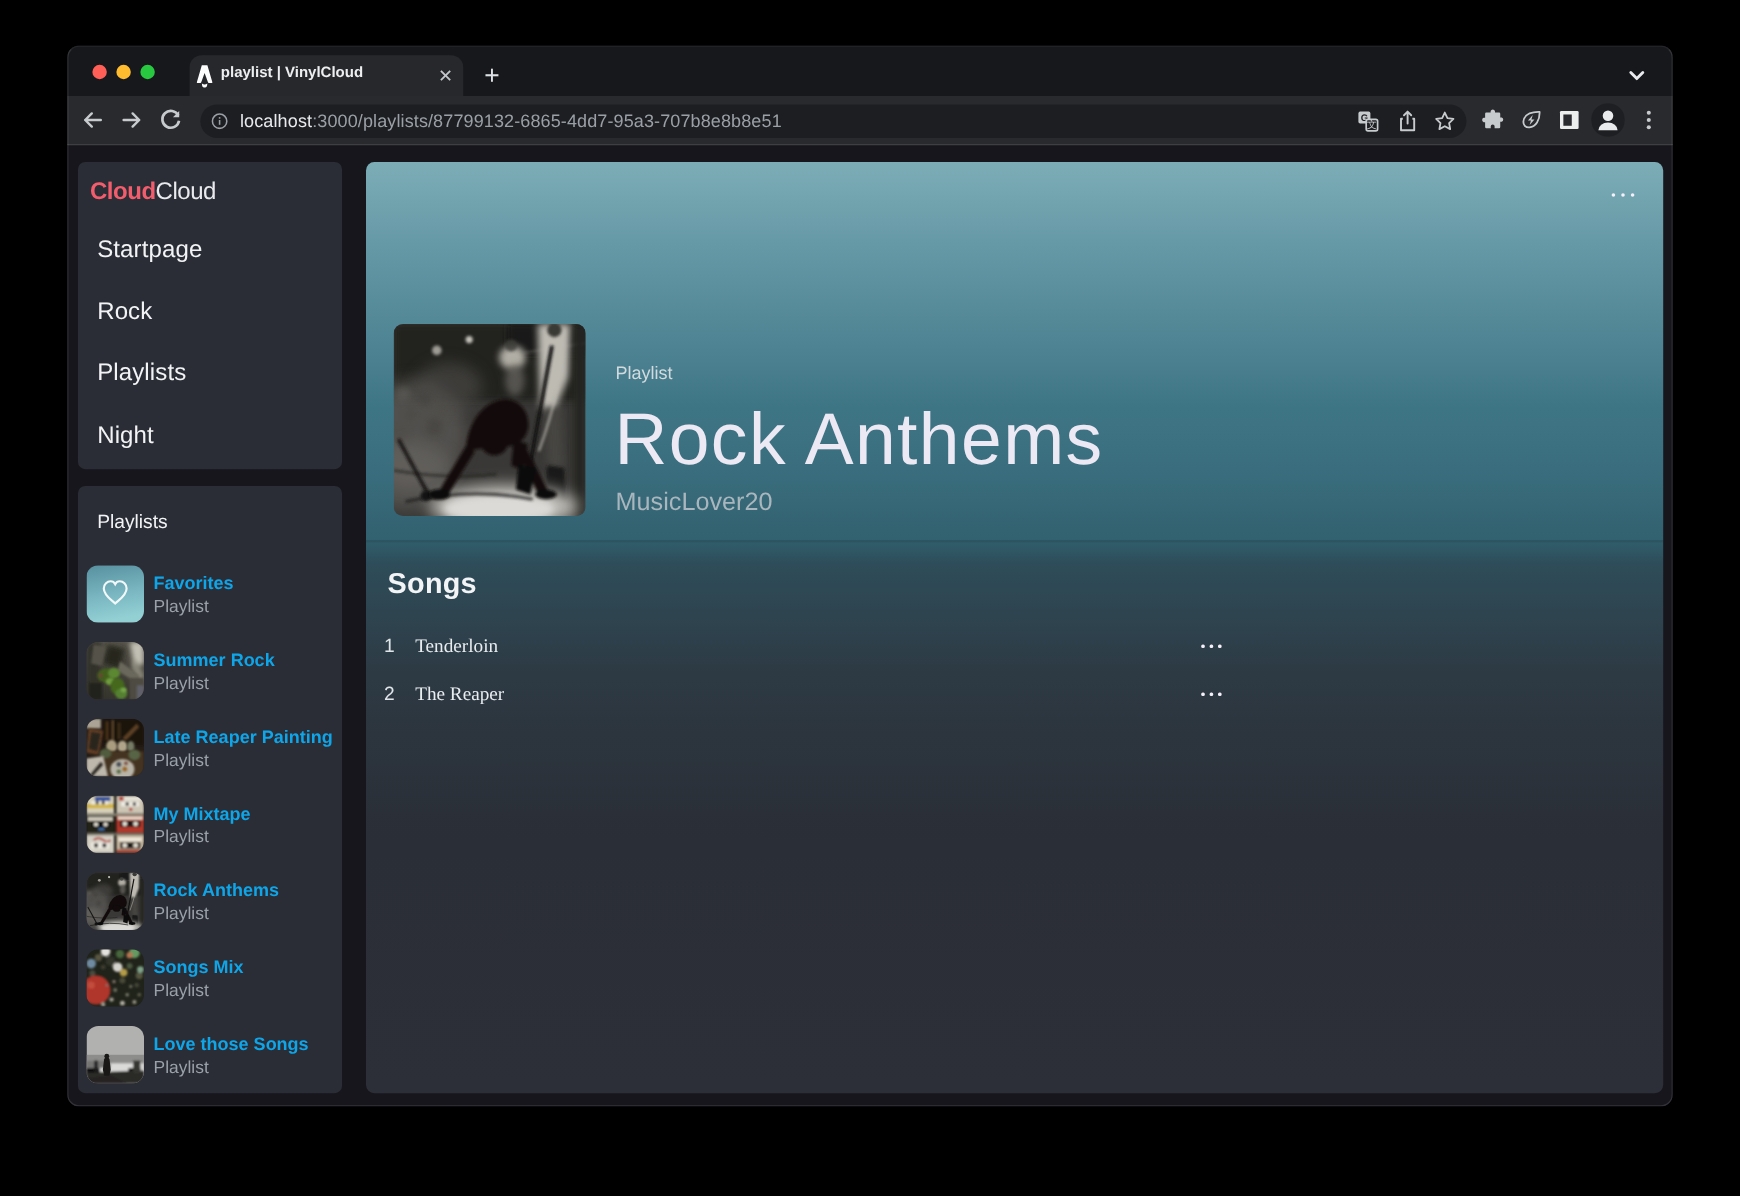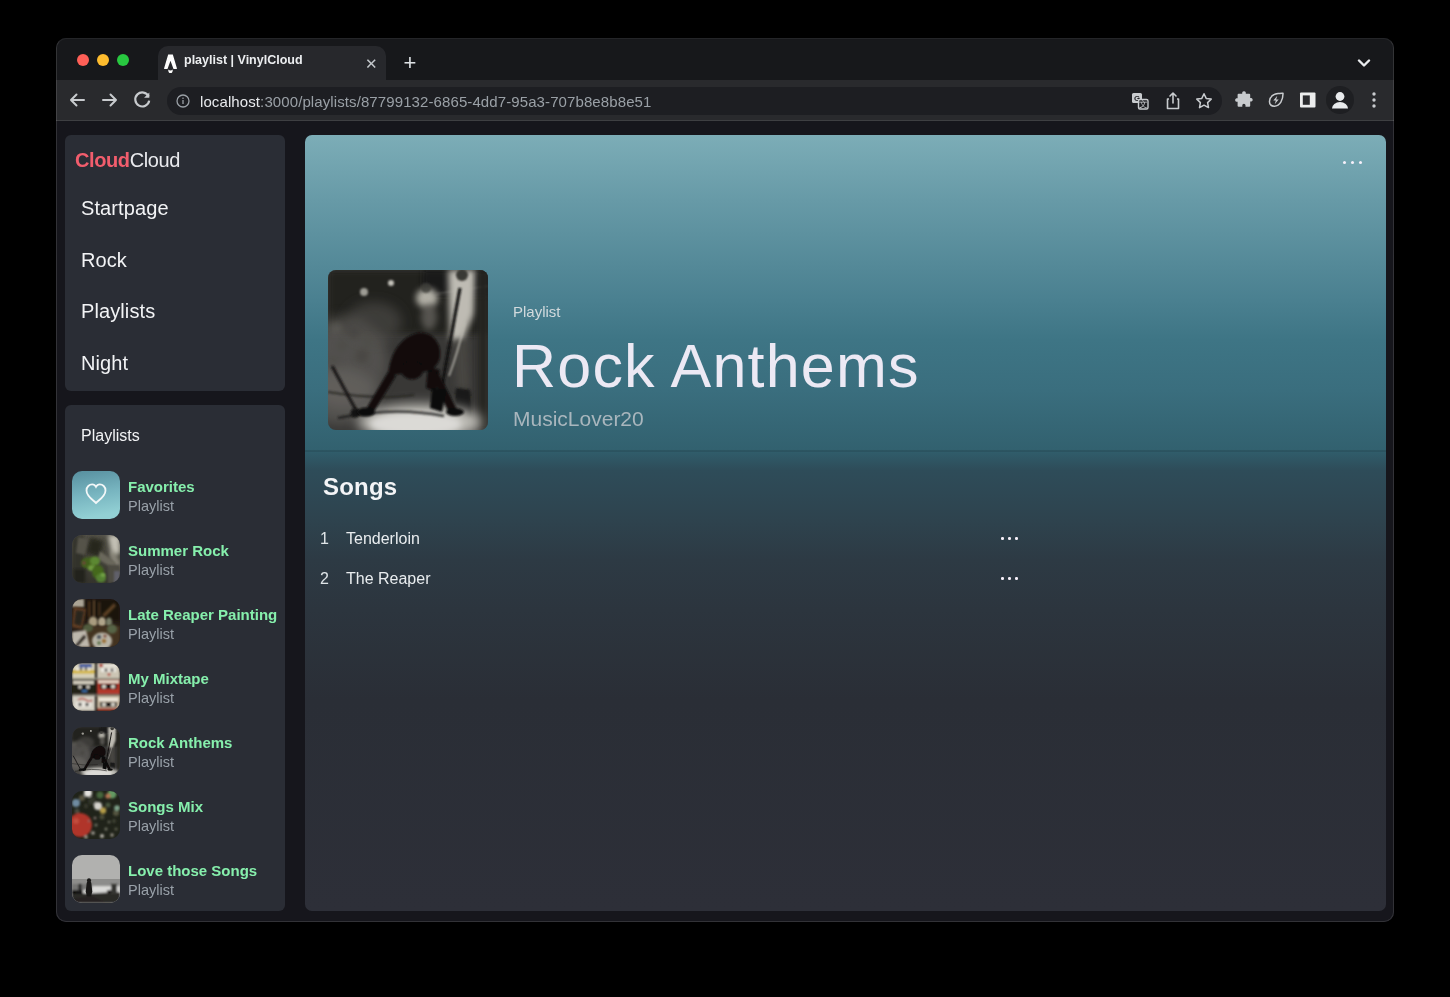--- a/index.html
+++ b/index.html
@@ -38,21 +38,21 @@
 #logo .v { color:#f25d6d; } #logo .c { color:#e9eaee; font-weight:400; }
 .navitem { position:absolute; left:16px; font-size:20px; font-weight:400; color:#f2f3f5;
   line-height:20px; letter-spacing:0.1px; }
 #plcard { left:9px; top:283px; width:220px; height:506px; overflow:hidden; }
 #plhead { position:absolute; left:16px; top:21px; font-size:16px; font-weight:400;
   color:#f2f3f5; line-height:20px; }
 .pli { position:absolute; left:7px; width:206px; height:48px; }
 .thumb { position:absolute; left:0; top:0; width:48px; height:48px; border-radius:10px;
   overflow:hidden; }
 .pt1 { position:absolute; left:56px; top:6.5px; font-size:15px; font-weight:700;
-  color:#86efac; line-height:18px; }
+  color:#0ea5e9; line-height:18px; }
 .pt2 { position:absolute; left:56px; top:25.5px; font-size:14.5px; font-weight:400;
   color:#99a1a9; line-height:18px; }
 
 #main { position:absolute; left:249px; top:13px; width:1081px; height:776px;
   border-radius:7px; overflow:hidden;
   background:linear-gradient(180deg,
     #7cadb7 0%, #679aa7 8.4%, #4a8090 21.3%, #3e7585 26.4%, #3a6e7e 32.9%,
     #32616f 40.5%, #305d6b 40.8%, #2e4c59 43.2%, #2e434e 49.6%, #2d3a44 54.8%,
     #2c353e 61.2%, #2a2e36 72.8%, #2d2f38 100%); }
 #hdots { position:absolute; left:1038px; top:26px; width:27px; height:4px; }
@@ -64,21 +64,21 @@
   line-height:18px; }
 #h1 { position:absolute; left:207px; top:198px; font-size:61px; font-weight:400;
   color:#ece9f4; line-height:66px; letter-spacing:1.2px; }
 #owner { position:absolute; left:208px; top:274px; font-size:21px; color:#a9b6bd;
   line-height:20px; }
 #secline { position:absolute; left:0; top:314.5px; width:100%; height:2px;
   background:rgba(0,0,0,0.10); }
 #ttl { position:absolute; left:18px; top:337px; font-size:24px; font-weight:700;
   color:#f3f4f6; line-height:30px; letter-spacing:0.2px; }
 .rnum { position:absolute; left:15px; font-size:16px; color:#dfe5e8; line-height:20px; }
-.rtitle { position:absolute; left:41px; font-size:16px; color:#e9edef; line-height:20px; }
+.rtitle { position:absolute; left:41px; font-size:16px; color:#e9edef; line-height:20px;font-family:Liberation Serif, serif; }
 .rdots { position:absolute; left:696px; width:22px; height:3px; }
 .rdots i { width:2.5px; height:2.5px; margin-right:4.5px; }
 </style>
 </head>
 <body>
 <div id="win">
 
   <div id="tabstrip">
     <div class="tl" style="left:21px;background:#ff5f57"></div>
     <div class="tl" style="left:41px;background:#febc2e"></div>

